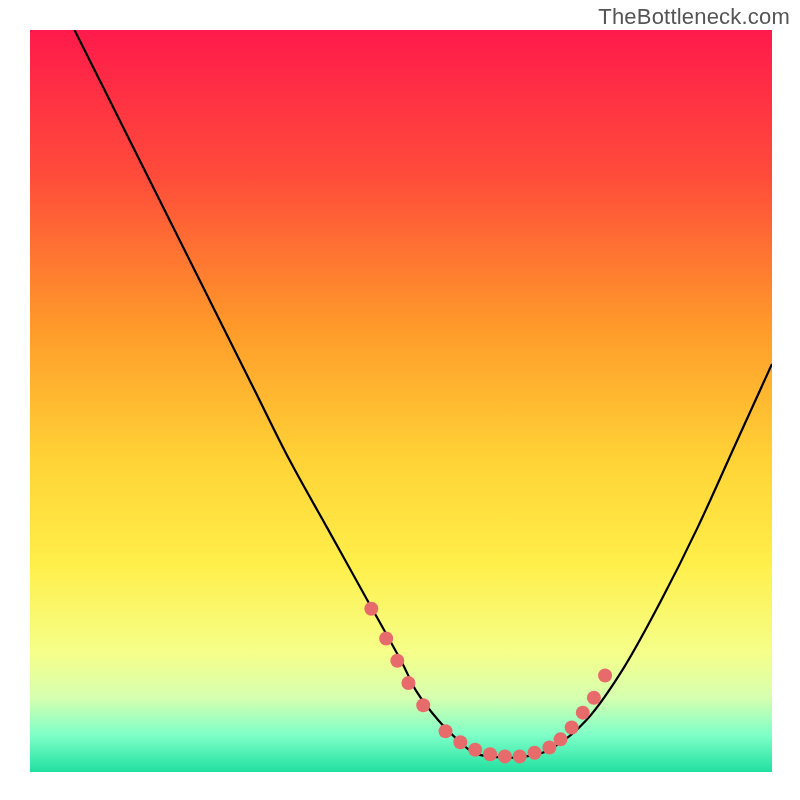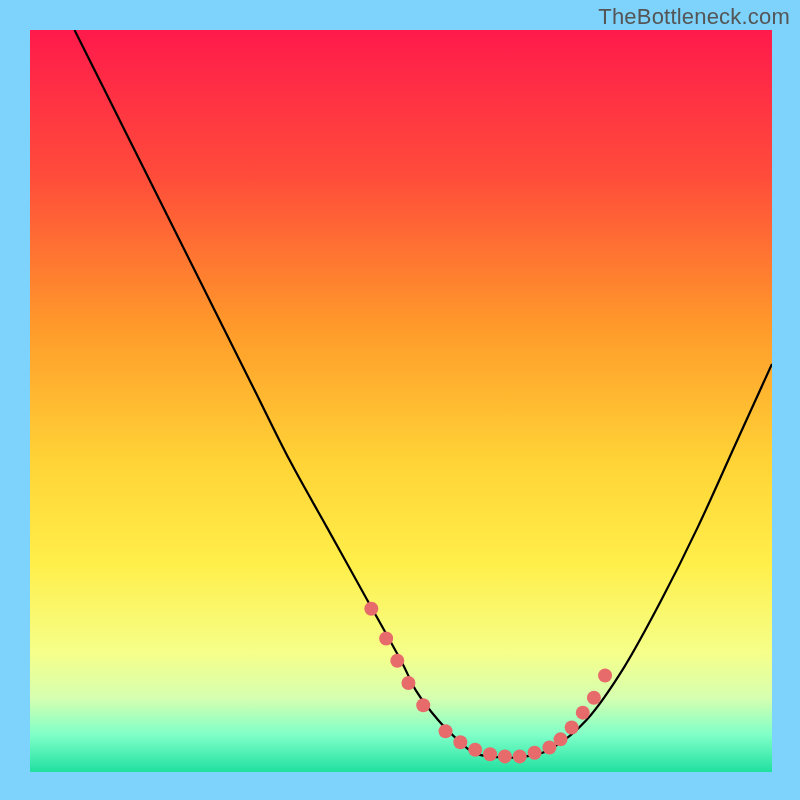--- a/index.html
+++ b/index.html
@@ -10,21 +10,21 @@
     background: #000;
     overflow: hidden;
     font-family: Arial, Helvetica, sans-serif;
   }
   .frame {
     position: absolute;
     top: 0;
     left: 0;
     width: 800px;
     height: 800px;
-    background: #7dd3fc;
+    background: #ffffff;
   }
   .watermark {
     position: absolute;
     top: 4px;
     right: 10px;
     color: #555;
     font-size: 22px;
     font-weight: 400;
     letter-spacing: 0.2px;
     z-index: 10;

